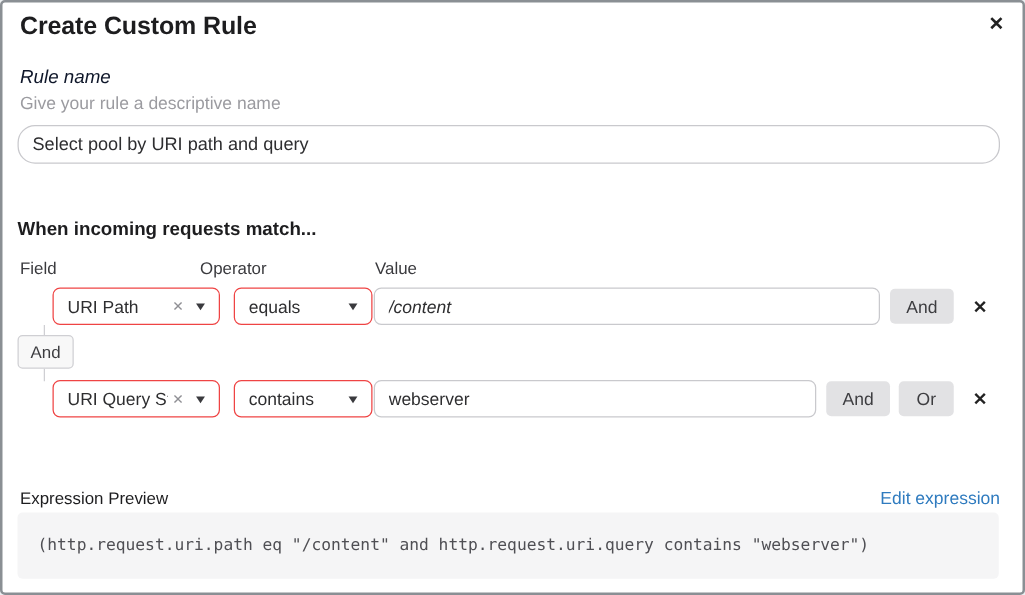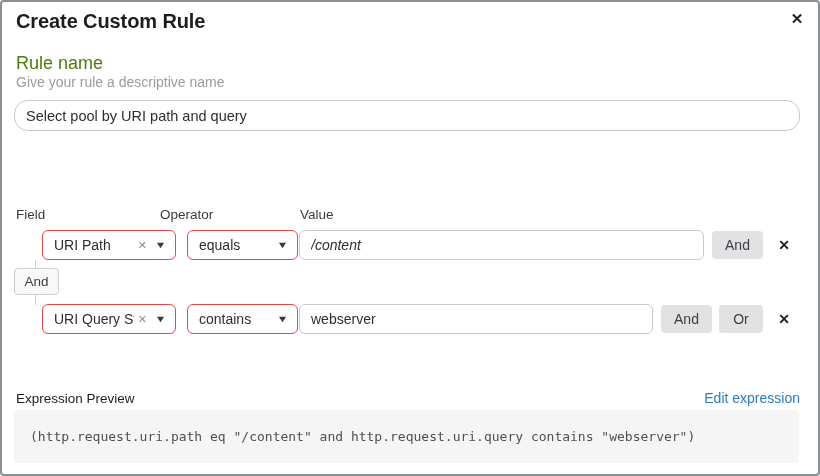--- a/index.html
+++ b/index.html
@@ -25,21 +25,21 @@
   }
 
   .close-btn {
     right: 10px; top: 6px;
     width: 22px; height: 22px;
     display: flex; align-items: center; justify-content: center;
     font-size: 15px; font-weight: 700; color: #222;
     cursor: pointer;
   }
 
-  .field-label { font-size: 18px; color: #4d7c0f; }
+  .field-label { font-size: 15px; color: #0f172a; font-style: italic; }
   .helper-text { font-size: 14px; color: #9b9ba0; }
 
   .text-input {
     border: 1px solid #c9c9cd;
     border-radius: 6px;
     background: #fff;
     font-family: "Liberation Sans", sans-serif;
     font-size: 14.5px;
     color: #2e2e30;
     padding: 0 11px;
@@ -132,20 +132,21 @@
 
 <div class="dialog">
 
   <div class="abs dialog-title">Create Custom Rule</div>
   <div class="abs close-btn">✕</div>
 
   <div class="abs field-label" style="left:14px; top:51px;">Rule name</div>
   <div class="abs helper-text" style="left:14px; top:72px;">Give your rule a descriptive name</div>
   <input class="abs text-input" style="left: 12px; top: 98px; width: 786px; border-radius: 14px;" value="Select pool by URI path and query">
 
+  <div class="abs section-heading" style="left:12px; top:173px;">When incoming requests match...</div>
 
   <div class="abs col-label" style="left:14px; top:205px;">Field</div>
   <div class="abs col-label" style="left:158px; top:205px;text-align:right;">Operator</div>
   <div class="abs col-label" style="left:298px; top:205px;">Value</div>
 
   <div class="abs select-box" style="left:12px; top:228px; width:134px;">
     <span class="select-text">URI Path</span>
     <span class="clear-x">✕</span>
     <span class="chevron">▼</span>
   </div>

